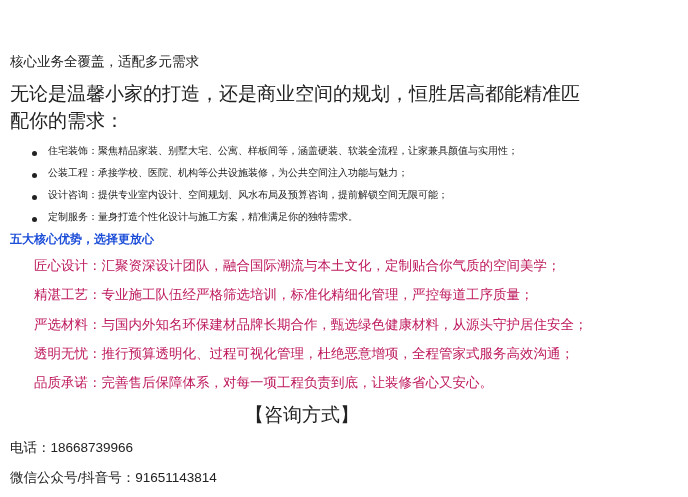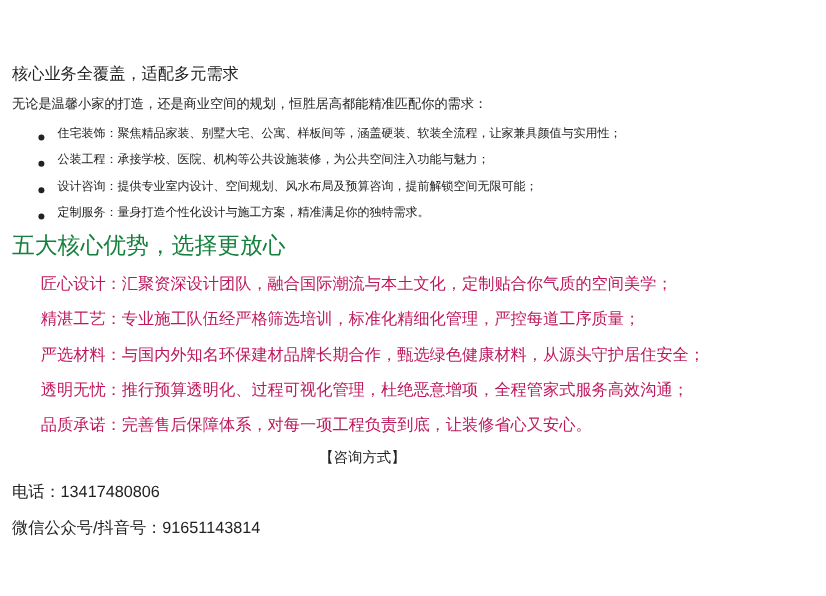--- a/index.html
+++ b/index.html
@@ -23,21 +23,21 @@
     margin-top: 44px;
   }
   .heading {
     font-size: 13.5px;
     line-height: 1.45;
     color: #222;
     margin: 0 0 8px 0;
     font-weight: normal;
   }
   .intro {
-    font-size: 11px;
+    font-size: 19px;
     line-height: 1.45;
     margin: 0 0 8px 0;
     color: #222;
   }
   ul.bullets {
     list-style: none;
     margin: 0 0 6px 0;
     padding: 0 0 0 22px;
   }
   ul.bullets > li {
@@ -52,39 +52,40 @@
     content: "";
     position: absolute;
     left: 0;
     top: 8px;
     width: 5px;
     height: 5px;
     border-radius: 50%;
     background: #222;
   }
   .sect-title {
-    font-size: 19px;
+    font-size: 12px;
     line-height: 1.45;
     margin: 2px 0 8px 0;
-    color: #15803d;
+    color: #1d4ed8;
+    font-weight: bold;
   }
   ul.plain {
     list-style: none;
     margin: 0 0 6px 0;
     padding: 0 0 0 24px;
   }
   ul.plain > li {
     font-size: 13.5px;
     line-height: 1.5;
     color: #be185d;
     margin: 0 0 9px 0;
   }
   .contact-head {
     text-align: center;
-    font-size: 12px;
+    font-size: 19px;
     margin: 6px 0 10px 0;
     color: #222;
   }
   .contact-line {
     font-size: 13.5px;
     line-height: 1.5;
     margin: 0 0 9px 0;
     color: #222;
   }
   .wm {
@@ -120,17 +121,17 @@
   <ul class="plain">
     <li>匠心设计：汇聚资深设计团队，融合国际潮流与本土文化，定制贴合你气质的空间美学；</li>
     <li>精湛工艺：专业施工队伍经严格筛选培训，标准化精细化管理，严控每道工序质量；</li>
     <li>严选材料：与国内外知名环保建材品牌长期合作，甄选绿色健康材料，从源头守护居住安全；</li>
     <li>透明无忧：推行预算透明化、过程可视化管理，杜绝恶意增项，全程管家式服务高效沟通；</li>
     <li>品质承诺：完善售后保障体系，对每一项工程负责到底，让装修省心又安心。</li>
   </ul>
 
   <div class="contact-head">【咨询方式】</div>
 
-  <div class="contact-line">电话：13417480806</div>
+  <div class="contact-line">电话：18668739966</div>
   <div class="contact-line">微信公众号/抖音号：91651143814</div>
 
   <div class="wm">惠民</div>
 </div>
 
 </body></html>

